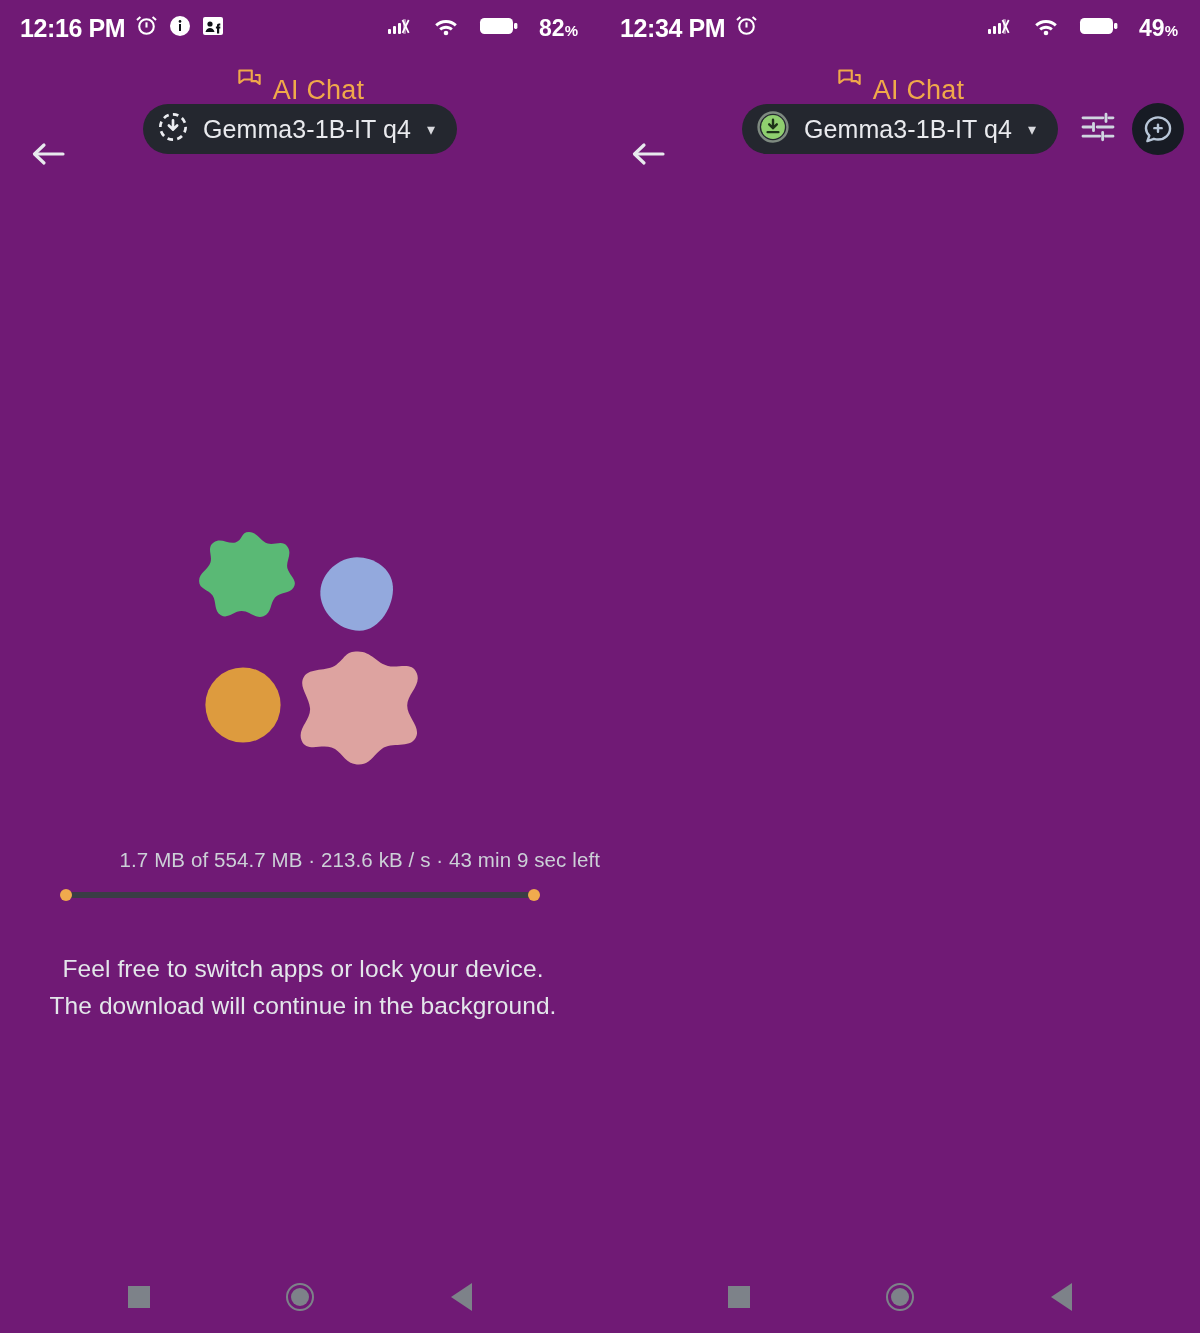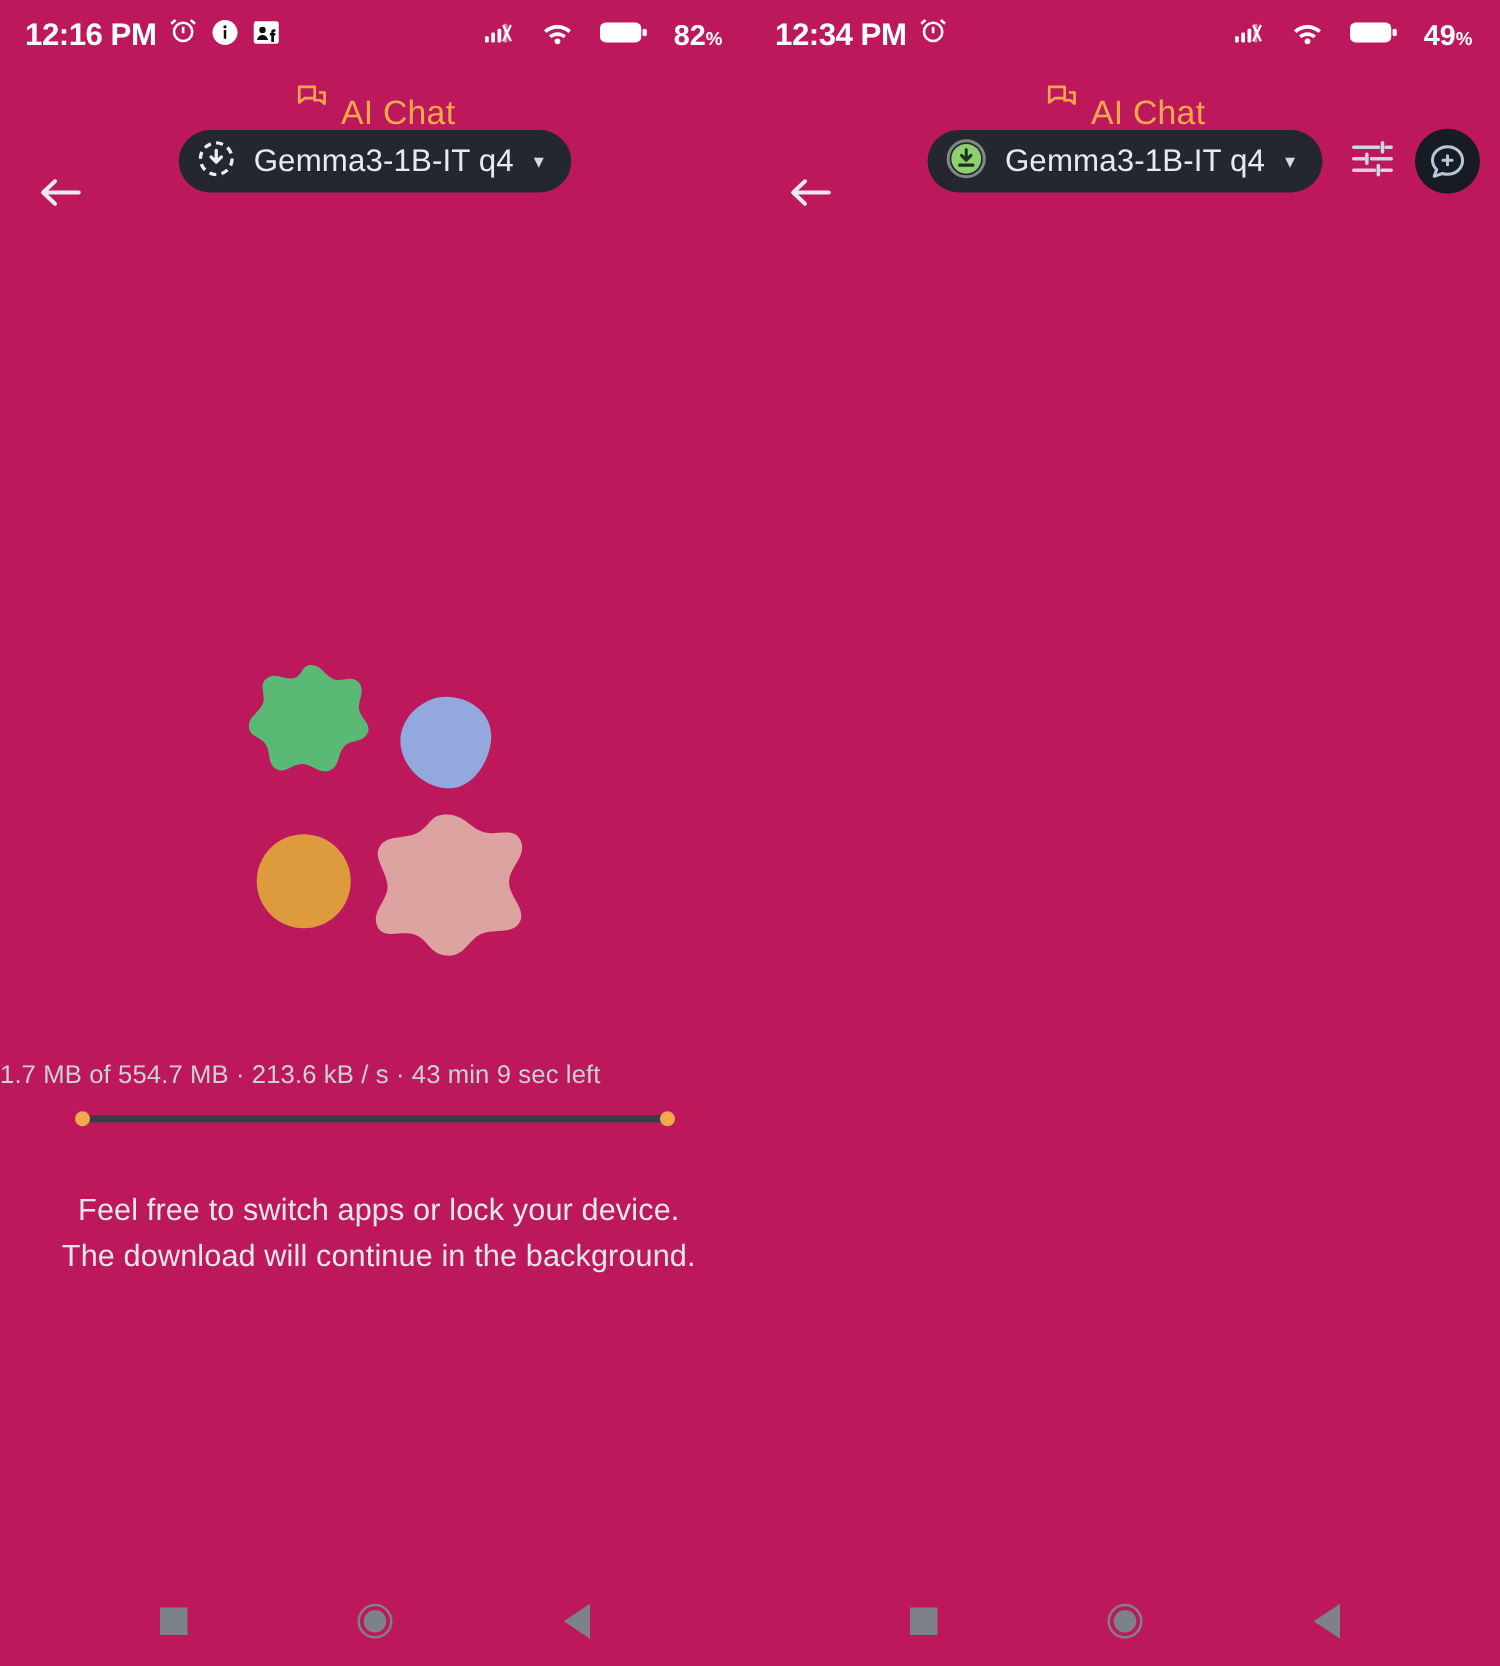--- a/index.html
+++ b/index.html
@@ -3,21 +3,21 @@
 <meta charset="utf-8">
 <style>
   * { box-sizing: border-box; margin: 0; padding: 0; }
   html, body {
     width: 1200px; height: 1333px;
     background: #0d0f15;
     font-family: "Liberation Sans", sans-serif;
     overflow: hidden;
   }
   .screens { display: flex; width: 1200px; height: 1333px; }
-  .panel { width: 600px; height: 1333px; position: relative; background: #be185d; }
+  .panel { width: 600px; height: 1333px; position: relative; background: #701a75; }
 
   
   .statusbar {
     height: 56px; display: flex; align-items: center;
     padding: 0 22px 0 20px; color: #ffffff;
   }
   .status-left { display: flex; align-items: center; gap: 9px; }
   .status-time { font-size: 25px; font-weight: bold; letter-spacing: -0.4px; }
   .status-right { margin-left: auto; display: flex; align-items: center; gap: 20px; }
   .battery-pct { font-size: 23px; font-weight: bold; }
@@ -54,21 +54,21 @@
   .icon-btn-round {
     width: 52px; height: 52px; border-radius: 50%;
     background: #171b24; display: flex; align-items: center; justify-content: center;
   }
 
   
   .dl-body { position: relative; height: 1173px; }
   .blobs { position: absolute; left: 197px; top: 370px; width: 230px; height: 230px; }
   .blob { position: absolute; }
 
-  .progress-block { position: absolute; left: 0; right: 0; top: 688px; text-align: left; }
+  .progress-block { position: absolute; left: 0; right: 0; top: 688px; text-align: right; }
   .progress-text {
     font-size: 20.5px; color: #ccd0d7; letter-spacing: .1px;
   }
   .progress-wrap {
     position: relative; margin: 17px auto 0; width: 480px; height: 12px;
   }
   .progress-track {
     position: absolute; left: 6px; right: 6px; top: 3px;
     height: 6px; border-radius: 3px; background: #3a3d45;
   }

